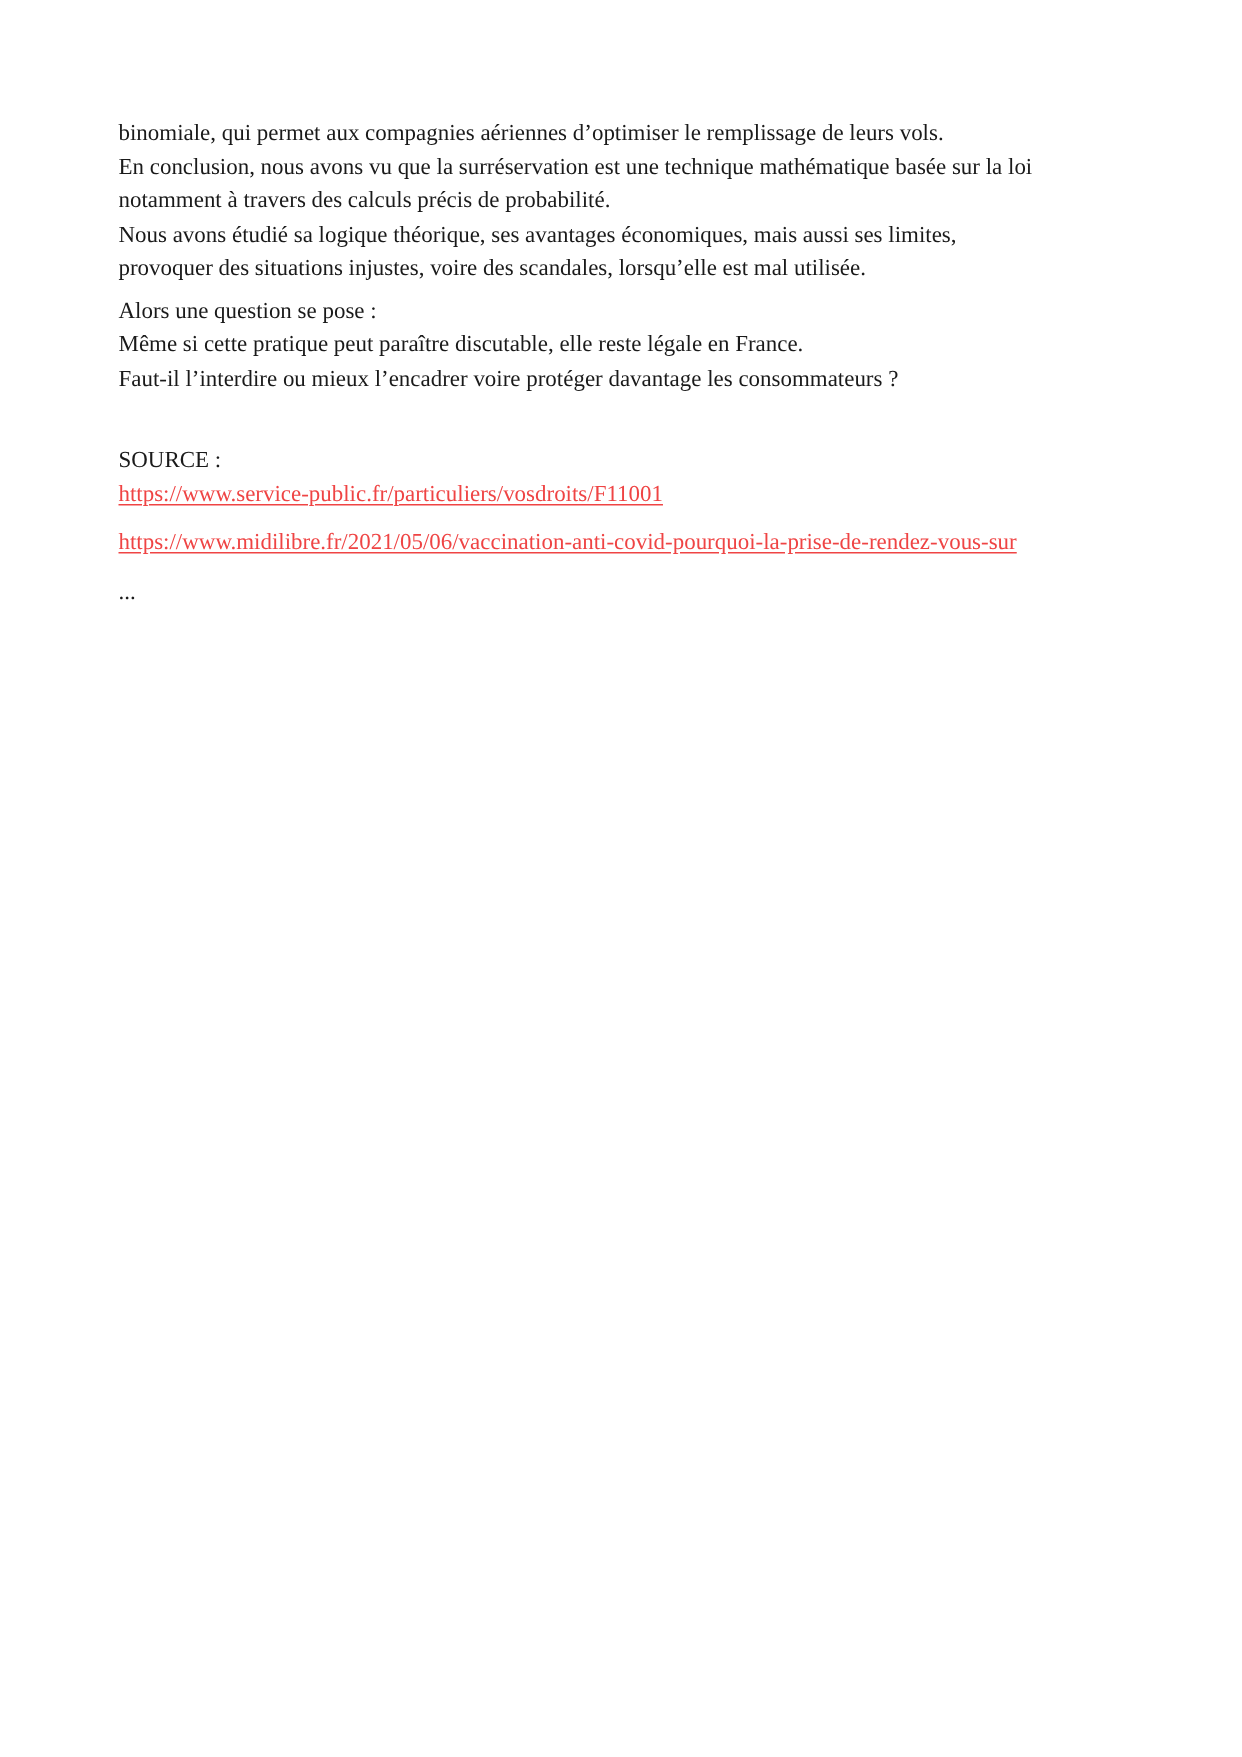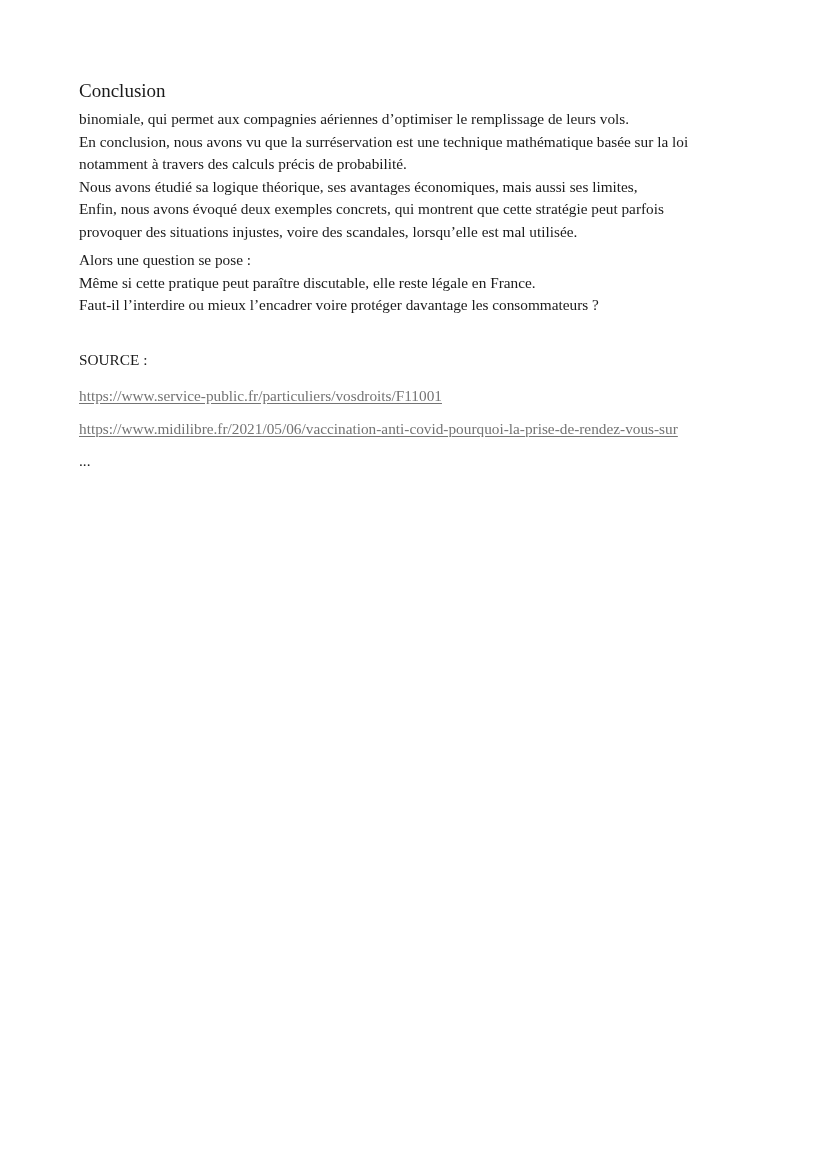--- a/index.html
+++ b/index.html
@@ -9,37 +9,35 @@
       font-family: "Liberation Serif", "DejaVu Serif", serif;
       color: #1a1a1a;
       font-size: 15.3px;
       line-height: 22.5px;
     }
     .title { font-size: 19px; line-height: 26px; margin: 0 0 4px 0; font-weight: normal; }
     .para { margin: 0; }
     .para + .para { margin-top: 6px; }
     .line { display: block; white-space: nowrap; }
     .spacer { height: 32px; }
-    .source-label { margin: 0 0 14px 0; }
+    .source-label { margin: 0 0 0 0; }
     .ref { margin: 0 0 10px 0; }
-    a.link { color: #737373; text-decoration: underline; text-underline-offset: 2px; }
+    a.link { color: #ef4444; text-decoration: underline; text-underline-offset: 2px; }
     .ellipsis { margin-top: 4px; }
   </style>
 </head>
 <body>
 
 <div class="page">
-  <h2 class="title">Conclusion</h2>
 
   <p class="para">
     <span class="line">binomiale, qui permet aux compagnies aériennes d’optimiser le remplissage de leurs vols.</span>
     <span class="line">En conclusion, nous avons vu que la surréservation est une technique mathématique basée sur la loi</span>
     <span class="line">notamment à travers des calculs précis de probabilité.</span>
     <span class="line">Nous avons étudié sa logique théorique, ses avantages économiques, mais aussi ses limites,</span>
-    <span class="line">Enfin, nous avons évoqué deux exemples concrets, qui montrent que cette stratégie peut parfois</span>
     <span class="line">provoquer des situations injustes, voire des scandales, lorsqu’elle est mal utilisée.</span>
   </p>
 
   <p class="para">
     <span class="line">Alors une question se pose :</span>
     <span class="line">Même si cette pratique peut paraître discutable, elle reste légale en France.</span>
     <span class="line">Faut-il l’interdire ou mieux l’encadrer voire protéger davantage les consommateurs ?</span>
   </p>
 
   <div class="spacer"></div>

